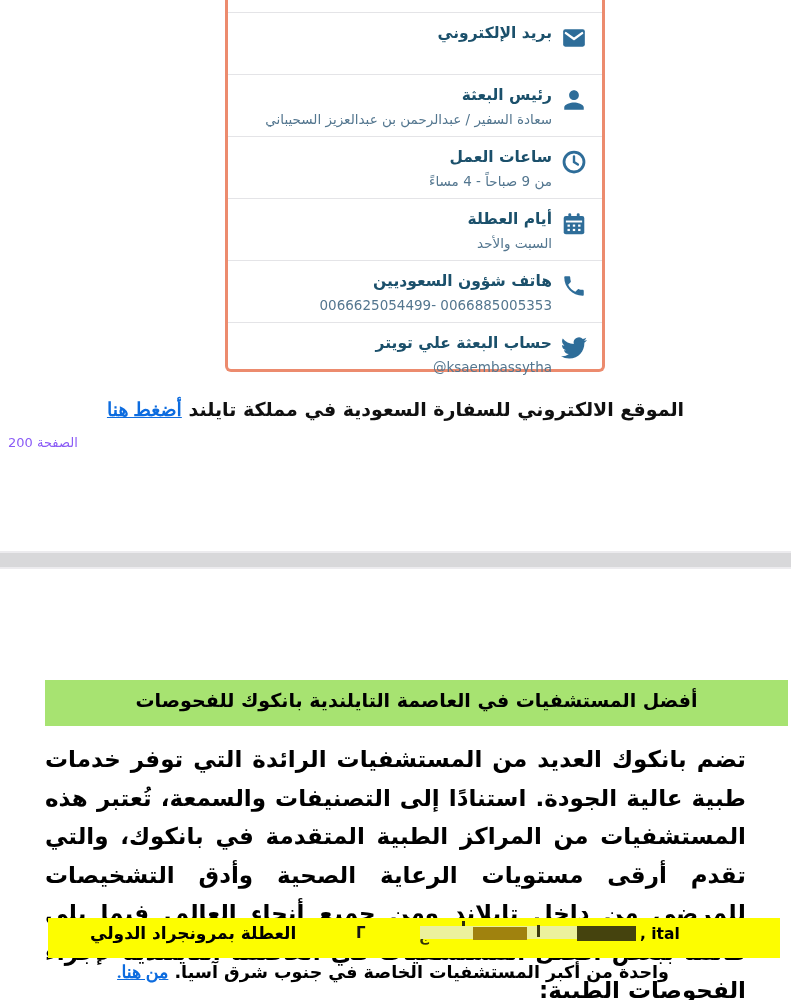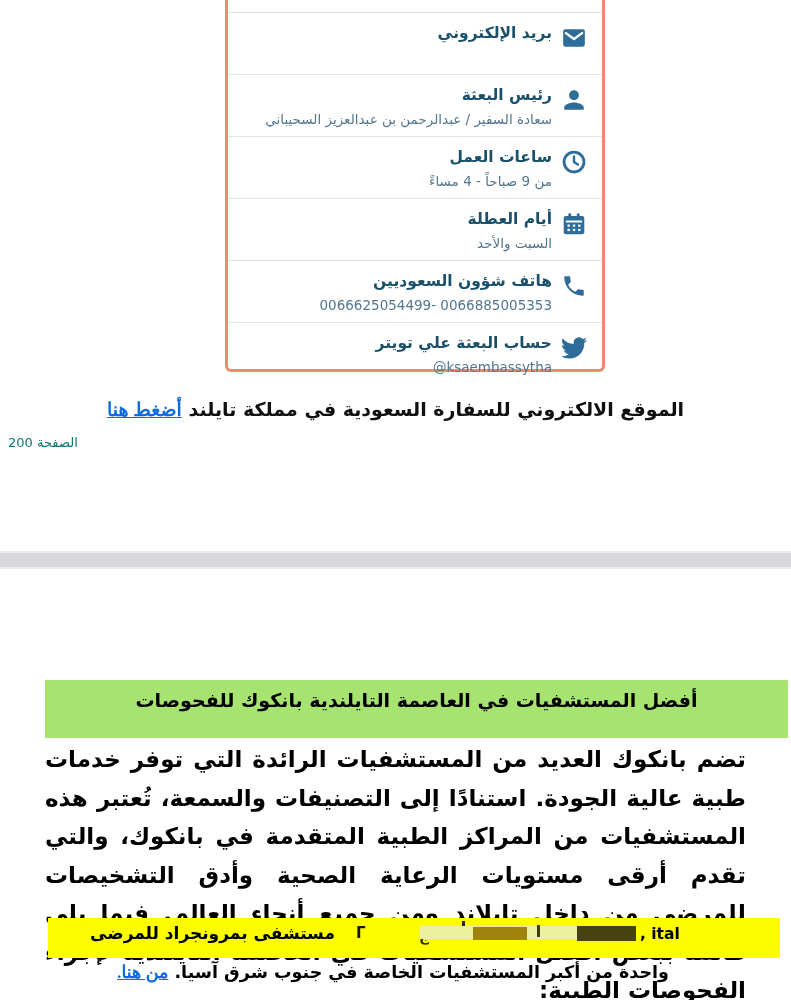--- a/index.html
+++ b/index.html
@@ -29,32 +29,32 @@
   .row-text{flex:1;min-width:0;}
   .row-label{font-weight:bold;font-size:15.5px;line-height:21px;color:var(--label,#1b506b);direction:rtl;text-align:right;}
   .row-value{font-size:13.5px;line-height:20px;color:var(--value,#53768f);margin-top:3px;text-align:right;white-space:nowrap;direction:rtl;}
   .row-value[dir="auto"]{unicode-bidi:plaintext;}
   
   .website-line{
     position:absolute;top:398px;left:0;width:791px;text-align:center;
     direction:rtl;font-weight:bold;font-size:19px;color:#101010;
   }
   a.doc-link{color:var(--link,#0d6cdf);text-decoration:underline;cursor:pointer;font-family:Liberation Serif, serif;}
-  .page-number{position:absolute;left:8px;top:435px;font-size:13px;color:#0f766e;direction:rtl;}
+  .page-number{position:absolute;left:8px;top:435px;font-size:13px;color:#8b5cf6;direction:rtl;}
   
   .page-gap{
     position:absolute;top:551px;left:0;width:791px;height:18px;box-sizing:border-box;
     background:#d8d8da;border-top:2px solid #ecebee;border-bottom:2px solid #ecebee;
   }
   
   .section-heading{
     position:absolute;top:680px;left:45px;width:743px;box-sizing:border-box;
     background:var(--heading-bg,#a7e371);
     text-align:center;direction:rtl;font-weight:bold;font-size:19px;color:#000;
-    padding:9px 10px 27px;
+    padding:9px 10px 15px;
   }
   .body-paragraph{
     position:absolute;top:740px;left:45px;width:701px;
     direction:rtl;text-align:justify;font-weight:bold;
     font-size:23px;line-height:38.5px;color:#000;
   }
   .highlight-band{
     position:absolute;left:48px;top:918px;width:732px;height:40px;
     background:var(--highlight-bg,#fdfd00);
   }
@@ -170,21 +170,21 @@
 
 <div class="page-number">الصفحة 200</div>
 
 <div class="page-gap"></div>
 
 <div class="section-heading">أفضل المستشفيات في العاصمة التايلندية بانكوك للفحوصات</div>
 
 <div class="body-paragraph">تضم بانكوك العديد من المستشفيات الرائدة التي توفر خدمات طبية عالية الجودة. استنادًا إلى التصنيفات والسمعة، تُعتبر هذه المستشفيات من المراكز الطبية المتقدمة في بانكوك، والتي تقدم أرقى مستويات الرعاية الصحية وأدق التشخيصات للمرضى من داخل تايلاند ومن جميع أنحاء العالم. فيما يلي قائمة ببعض أفضل المستشفيات في العاصمة التايلندية لإجراء الفحوصات الطبية:</div>
 
 <div class="highlight-band">
-  <span class="hospital-name">مستشفى بمرونجراد للمرضى</span>
+  <span class="hospital-name">العطلة بمرونجراد الدولي</span>
   <span class="frag-bracket">Γ</span>
   <span class="frag-glyph">ج</span>
   <span class="frag-stroke"></span>
   <span class="redact-pale"></span>
   <span class="redact-gold"></span>
   <span class="redact-mark"></span>
   <span class="redact-dark"></span>
   <span class="frag-ital" dir="ltr">, ital</span>
 </div>
 

